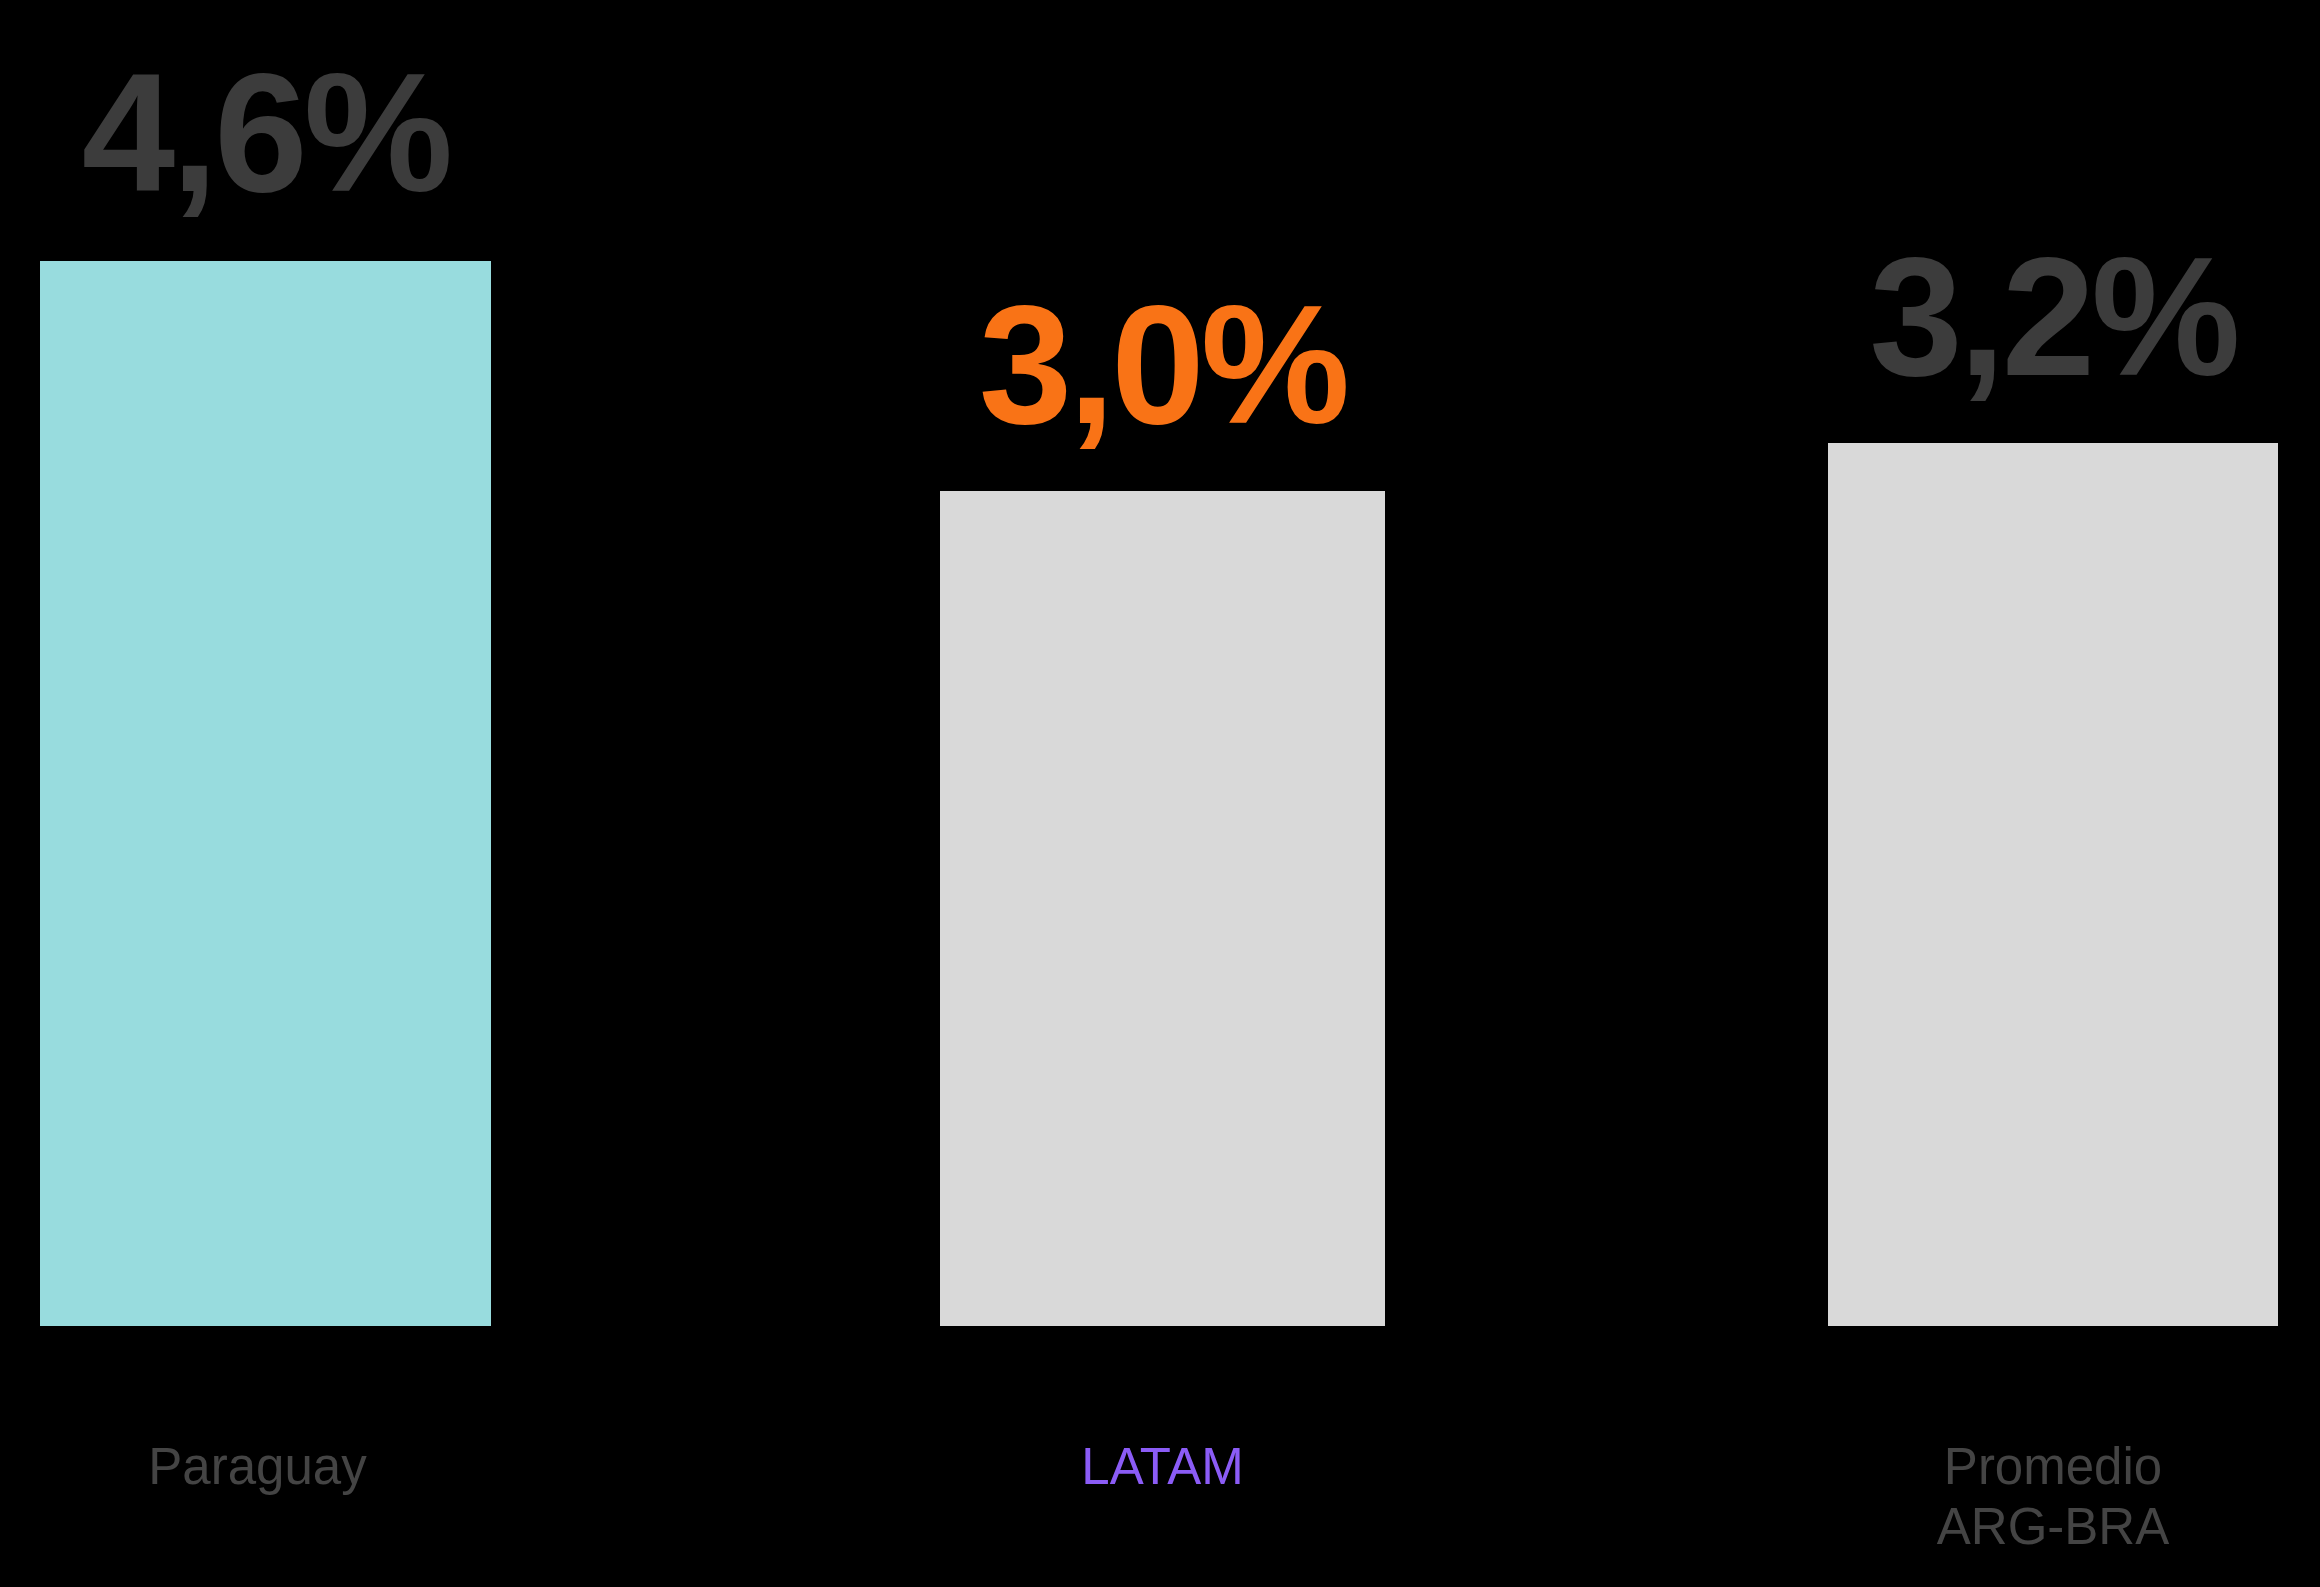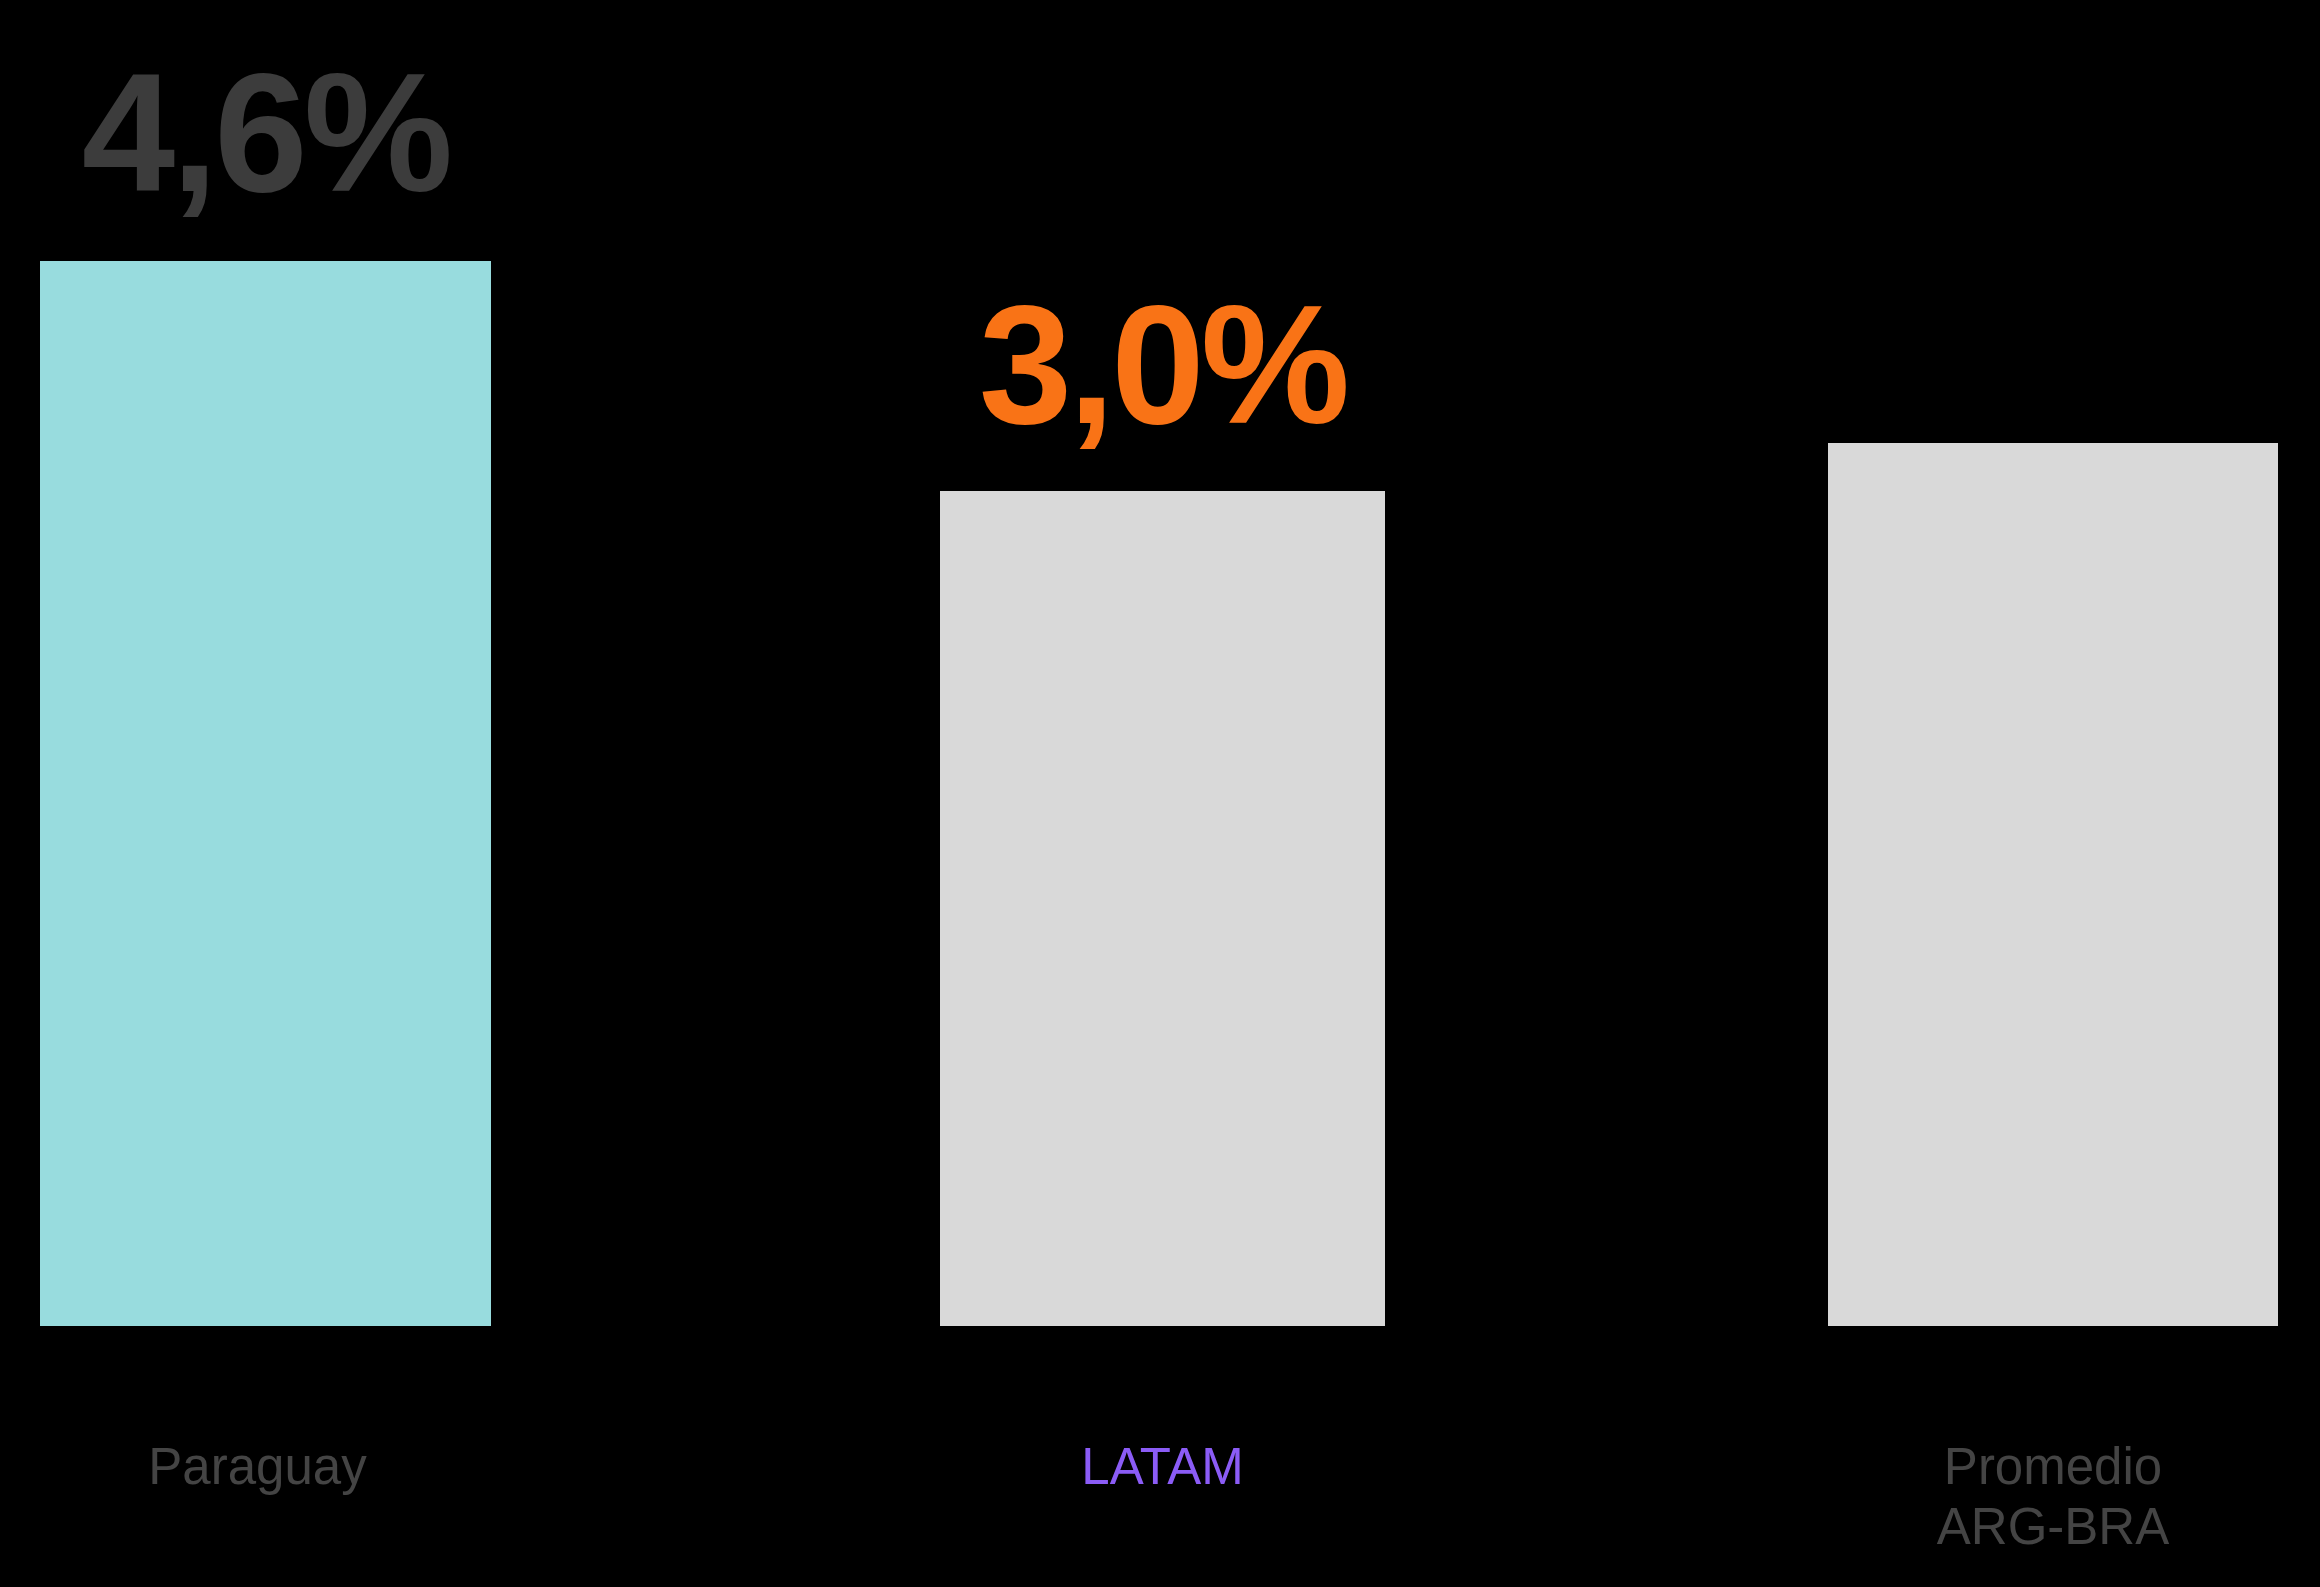--- a/index.html
+++ b/index.html
@@ -137,20 +137,21 @@
     <div class="bar bar-latam" style="background-color: rgb(217, 217, 217);"></div>
 
     <div class="value-label value-latam" style="color: #f97316;">3,0%</div>
 
     <div class="cat-label cat-latam" style="color: #8b5cf6;">
       <span>LATAM</span>
     </div>
 
     <div class="bar bar-promedio" style="background-color: rgb(217, 217, 217);"></div>
 
+    <div class="value-label value-promedio" style="color: rgb(60, 60, 60);">3,2%</div>
 
     <div class="cat-label cat-promedio" style="color: rgb(68, 68, 68);">
       <span>Promedio</span>
       <span class="cat-line2">ARG-BRA</span>
     </div>
 
   </div>
 </div>
 
 

